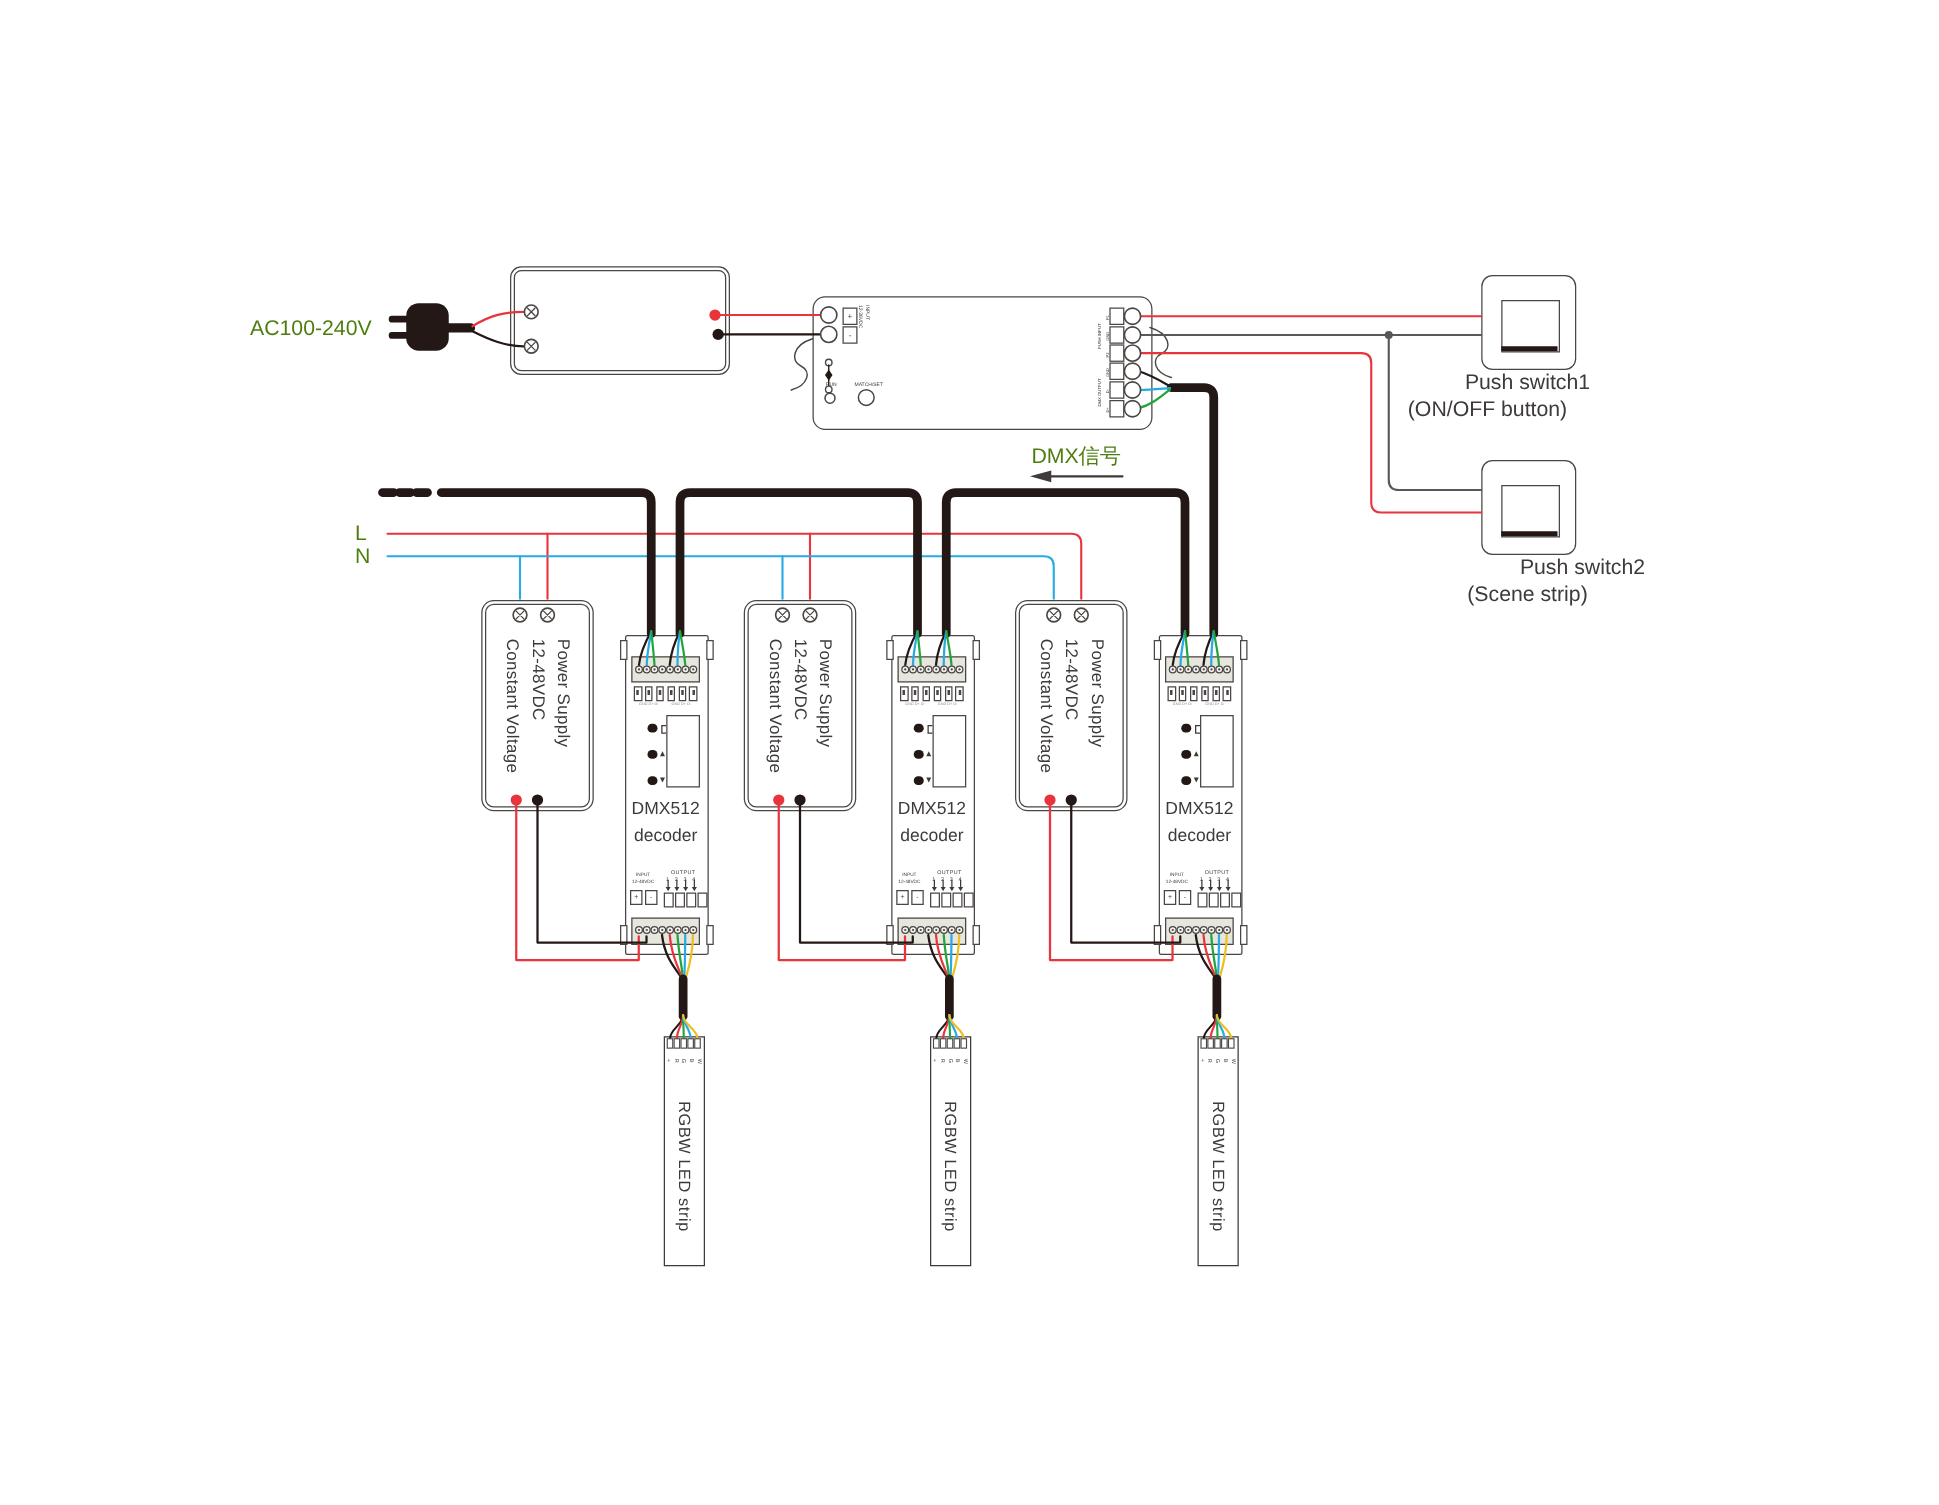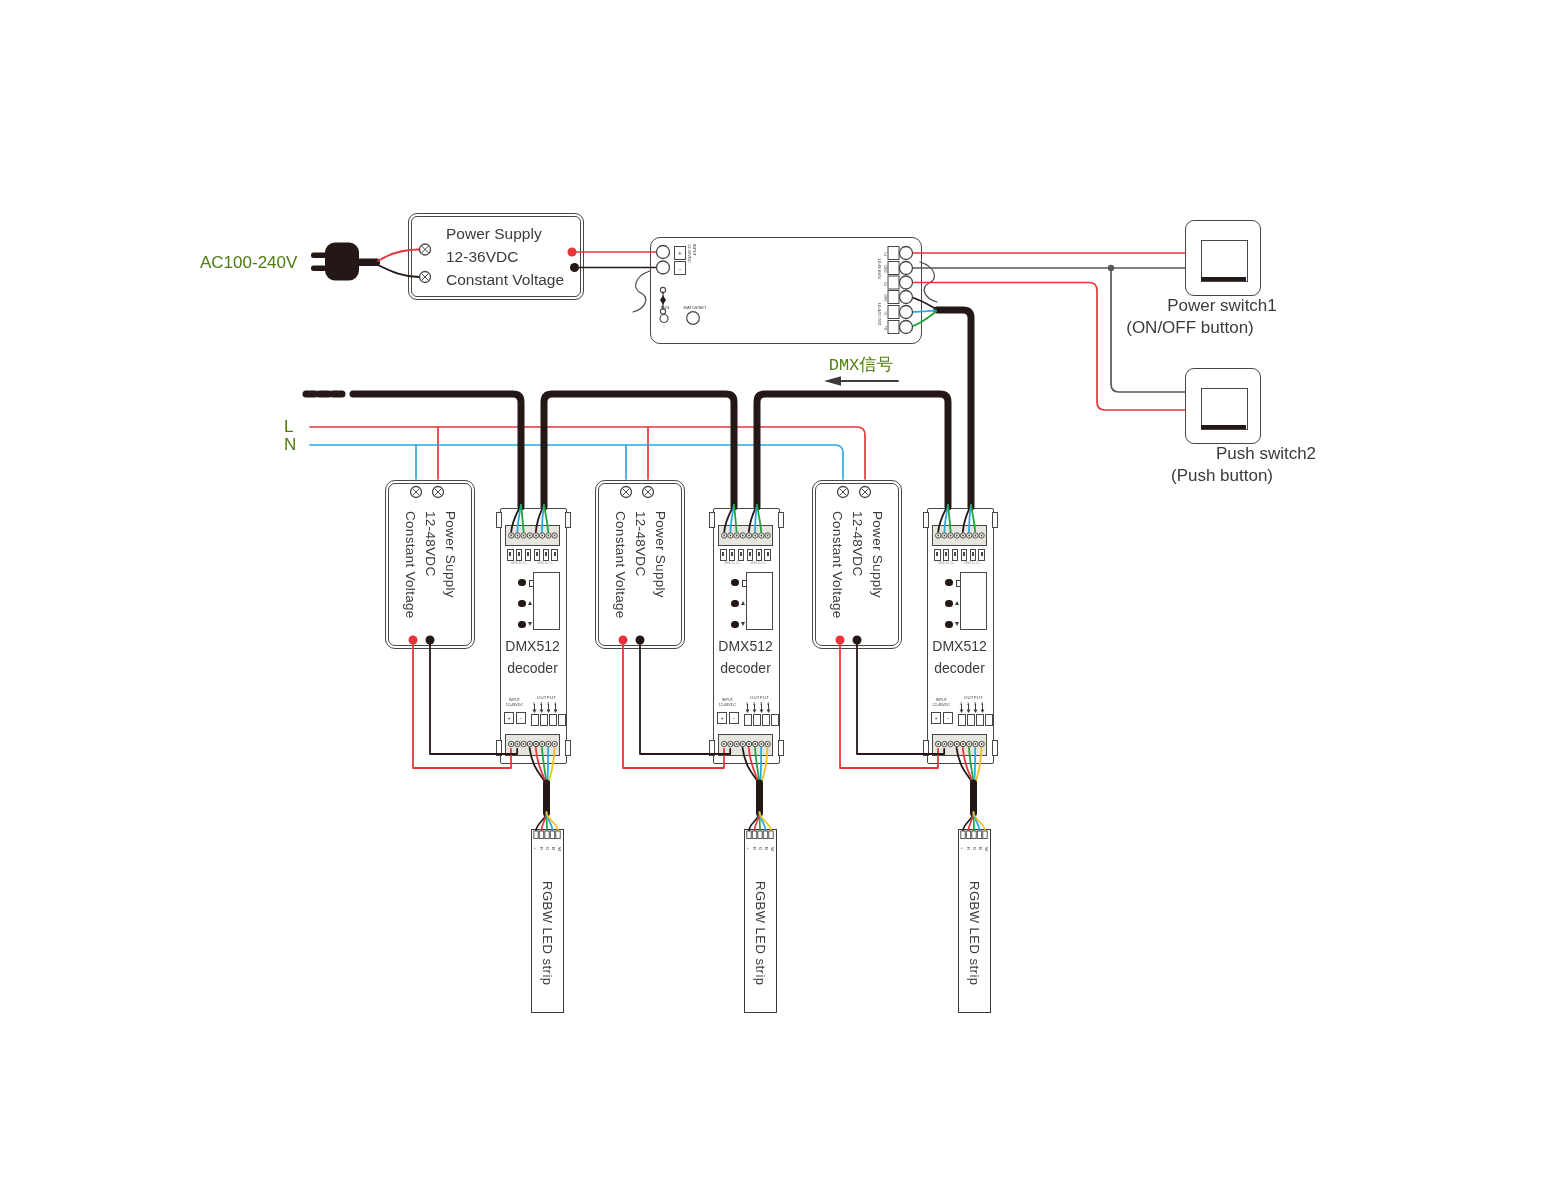--- a/index.html
+++ b/index.html
@@ -55,29 +55,26 @@
   .striptxt{position:absolute;left:0;top:28px;width:31px;height:150px;display:flex;align-items:center;justify-content:center;}
   .striptxt span{writing-mode:vertical-rl;font-size:13px;letter-spacing:.5px;white-space:pre;}
   #wires{position:absolute;inset:0;pointer-events:none;}
 </style>
 </head>
 <body>
 
 <div id="canvas">
 
   <div class="lbl" style="left:200px;top:253px;">AC100-240V</div>
-  <div class="lbl" style="left:805px;top:353px;width:112px;text-align:center;font-family:Liberation Mono, monospace;">DMX信号</div>
+  <div class="lbl" style="left:805px;top:353px;width:112px;text-align:center;">DMX信号</div>
   <div class="lbl" style="left:284px;top:417px;">L</div>
   <div class="lbl" style="left:284px;top:435px;">N</div>
 
   <div class="mpsu">
     <div class="mpsu-in"></div>
-    <div class="mpsu-txt">Power Supply
-12-36VDC
-Constant Voltage</div>
   </div>
 
   <div class="ctrl">
     <div class="pmcell" style="left:23px;top:8px;">+</div>
     <div class="pmcell" style="left:23px;top:23px;">-</div>
     <div class="vtext" style="position:absolute;left:35px;top:6px;font-size:4px;line-height:1.4;">INPUT
 12-36VDC</div>
     <div class="tlbl" style="left:4px;top:67px;width:20px;">RUN</div>
     <div class="tlbl" style="left:25px;top:67px;width:38px;">MATCH/SET</div>
 
@@ -88,29 +85,29 @@
     <div class="tinyrot" style="left:227px;top:71px;width:16px;height:8px;font-size:3.2px;">D-</div>
     <div class="tinyrot" style="left:227px;top:86px;width:16px;height:8px;font-size:3.2px;">D+</div>
     <div class="tinyrot" style="left:202px;top:26.5px;width:54px;height:8px;font-size:3.4px;">PUSH INPUT</div>
     <div class="tinyrot" style="left:202px;top:71.5px;width:54px;height:8px;font-size:3.4px;">DMX OUTPUT</div>
   </div>
 
   <div class="sw" style="left:1185px;top:220px;">
     <div class="swin"></div>
     <div class="swbar"></div>
   </div>
-  <div class="swlab" style="left:1132px;top:296px;">Power switch1</div>
+  <div class="swlab" style="left:1132px;top:296px;">Push switch1</div>
   <div class="swlab" style="left:1100px;top:318px;">(ON/OFF button)</div>
 
   <div class="sw" style="left:1185px;top:368px;">
     <div class="swin"></div>
     <div class="swbar"></div>
   </div>
   <div class="swlab" style="left:1176px;top:444px;">Push switch2</div>
-  <div class="swlab" style="left:1132px;top:466px;">(Push button)</div>
+  <div class="swlab" style="left:1132px;top:466px;">(Scene strip)</div>
 
   <div id="groups">
     <div class="group" style="--ps: 385px; --dec: 500px;">
       <div class="psu">
         <div class="psu-in"></div>
         <div class="psu-txt">Power Supply
 12-48VDC
 Constant Voltage</div>
       </div>
       <div class="dec">

